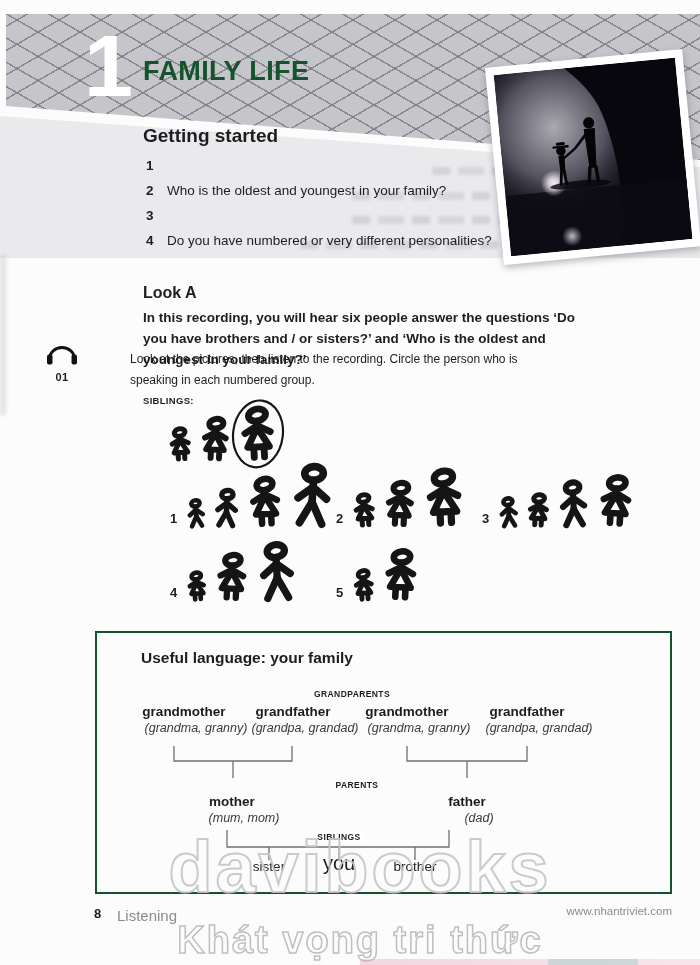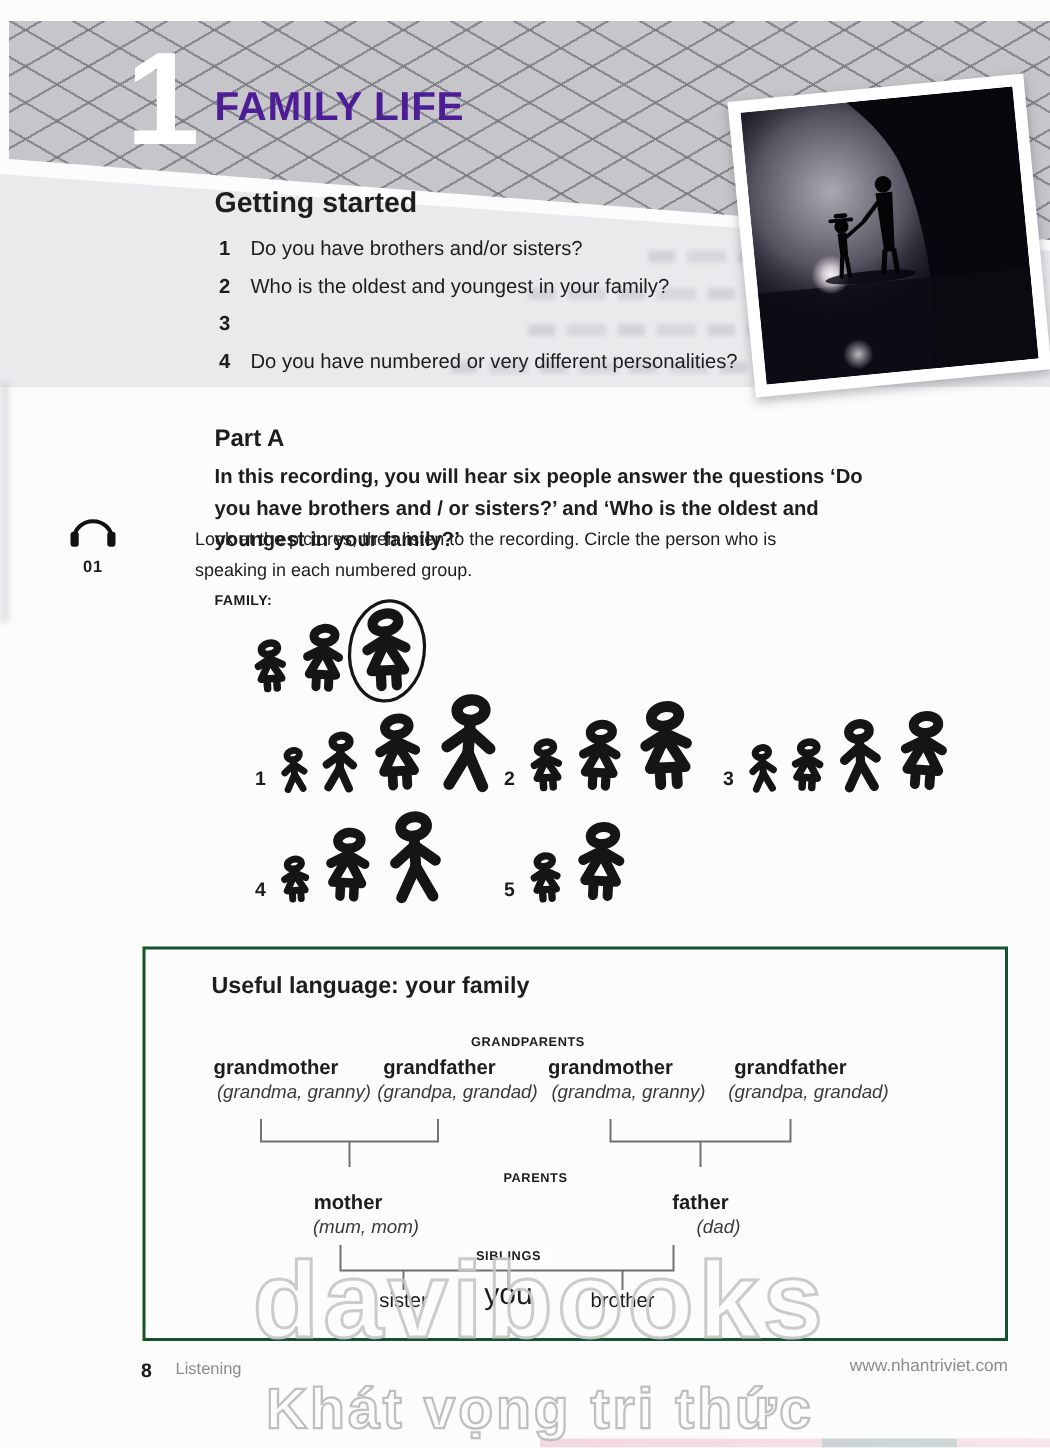--- a/index.html
+++ b/index.html
@@ -19,21 +19,21 @@
       repeating-linear-gradient(30deg, rgba(118,118,128,.75) 0 1.5px, transparent 1.5px 21px),
       repeating-linear-gradient(-30deg, rgba(118,118,128,.75) 0 1.5px, transparent 1.5px 21px);
     clip-path:polygon(0 0,100% 0,100% 100%,0 63%);
   }
   .unit-num{
     left:84px;top:22px;font-size:88px;font-weight:700;line-height:1;
     color:#ffffff;z-index:3;
   }
   .unit-title{
     left:143px;top:56px;font-size:27px;font-weight:700;letter-spacing:.4px;
-    color:#4c1d95;z-index:3;
+    color:#14532d;z-index:3;
   }
 
   
   .panel{
     left:0;top:116px;width:700px;height:142px;
     background:var(--panel-bg,#eaeaed);
     clip-path:polygon(0 0,100% 36%,100% 100%,0 100%);
   }
   .bleed{
     filter:blur(1.4px);opacity:.5;border-radius:2px;
@@ -77,21 +77,21 @@
   .gen-label{font-size:8.5px;font-weight:700;letter-spacing:.4px;transform:translateX(-50%);white-space:nowrap;}
   .tree-col{transform:translateX(-50%);text-align:center;white-space:nowrap;}
   .tree-name{font-size:13.5px;font-weight:700;line-height:17px;}
   .tree-alt{font-size:12.5px;font-style:italic;color:#3a3a3e;line-height:16px;margin-left:24px;}
   .sib{transform:translateX(-50%);font-size:13.5px;font-weight:400;white-space:nowrap;text-align:right;}
   .sib.you{font-size:20px;}
   .tree-lines{left:0;top:0;}
 
   
   .pg-num{left:94px;top:906px;font-size:13px;font-weight:700;}
-  .pg-sec{left:117px;top:907px;font-size:11px;color:var(--muted,#8b8b90);}
+  .pg-sec{left:117px;top:907px;font-size:15px;color:var(--muted,#8b8b90);}
   .pg-url{left:520px;top:905px;width:152px;text-align:right;font-size:11.5px;color:var(--muted,#8b8b90);}
   .wm1{
     left:140px;top:831px;width:440px;text-align:center;z-index:5;
     font-size:72px;font-weight:700;letter-spacing:3px;line-height:1;
     color:rgba(255,255,255,0);-webkit-text-stroke:2px var(--watermark,#c6c6c8);opacity:.9;
   }
   .wm2{
     left:130px;top:919px;width:460px;text-align:center;z-index:5;
     font-size:38px;font-weight:700;letter-spacing:2px;
     color:rgba(255,255,255,0);-webkit-text-stroke:1.5px #b9b9bd;opacity:.9;
@@ -156,49 +156,48 @@
       <path d="M57.5 102 L56 114 M60.5 102 L61.5 114" stroke-width="2.8" fill="none"></path>
     </g>
     <ellipse cx="75" cy="116" rx="30" ry="4" fill="#04040a" opacity=".8"></ellipse>
   </svg>
 </div>
 
 <div class="abs gs-head">Getting started</div>
 <div class="abs questions" id="questions">
     <div class="q-row">
       <span class="q-num">1</span>
-      <span>Do you have brothers and/or sisters?</span>
     </div>
     <div class="q-row">
       <span class="q-num">2</span>
       <span>Who is the oldest and youngest in your family?</span>
     </div>
     <div class="q-row">
       <span class="q-num">3</span>
     </div>
     <div class="q-row">
       <span class="q-num">4</span>
       <span>Do you have numbered or very different personalities?</span>
     </div>
   </div>
 
-<div class="abs pa-head">Part A</div>
+<div class="abs pa-head">Look A</div>
 <div class="abs pa-intro">In this recording, you will hear six people answer the questions ‘Do you have brothers and / or sisters?’ and ‘Who is the oldest and youngest in your family?’</div>
 <div class="abs pa-instr">Look at the pictures, then listen to the recording. Circle the person who is speaking in each numbered group.</div>
 
 <div class="abs audio">
   <svg width="34" height="28" viewBox="0 0 34 28">
     <path d="M4.5 21 a12.5 11.5 0 0 1 25 0" fill="none" stroke="#111" stroke-width="2.8"></path>
     <rect x="2" y="16.5" width="5.5" height="10" rx="2" fill="#111"></rect>
     <rect x="26.5" y="16.5" width="5.5" height="10" rx="2" fill="#111"></rect>
   </svg>
   <div class="track">01</div>
 </div>
 
-<div class="abs example-label">FAMILY:</div>
+<div class="abs example-label">SIBLINGS:</div>
 
 <div class="abs fig-group" id="fig-ex" style="left:168px;top:398px;height:64px;">
     <svg width="25" height="34" viewBox="0 0 74 100">
       <g transform="rotate(-4 37 50)" fill="none" stroke="#151515" stroke-width="14.882352941176471" stroke-linecap="round" stroke-linejoin="round">
         <ellipse cx="37" cy="13" rx="16" ry="11" transform="rotate(-10 37 13)"></ellipse>
         <path d="M37 24 L36 38"></path>
         <path d="M36 33 L13 46"></path>
         <path d="M37 33 L60 45"></path>
         <path d="M36 36 L17 72 L57 72 Z"></path>
         <path d="M28 72 L28 91"></path>

